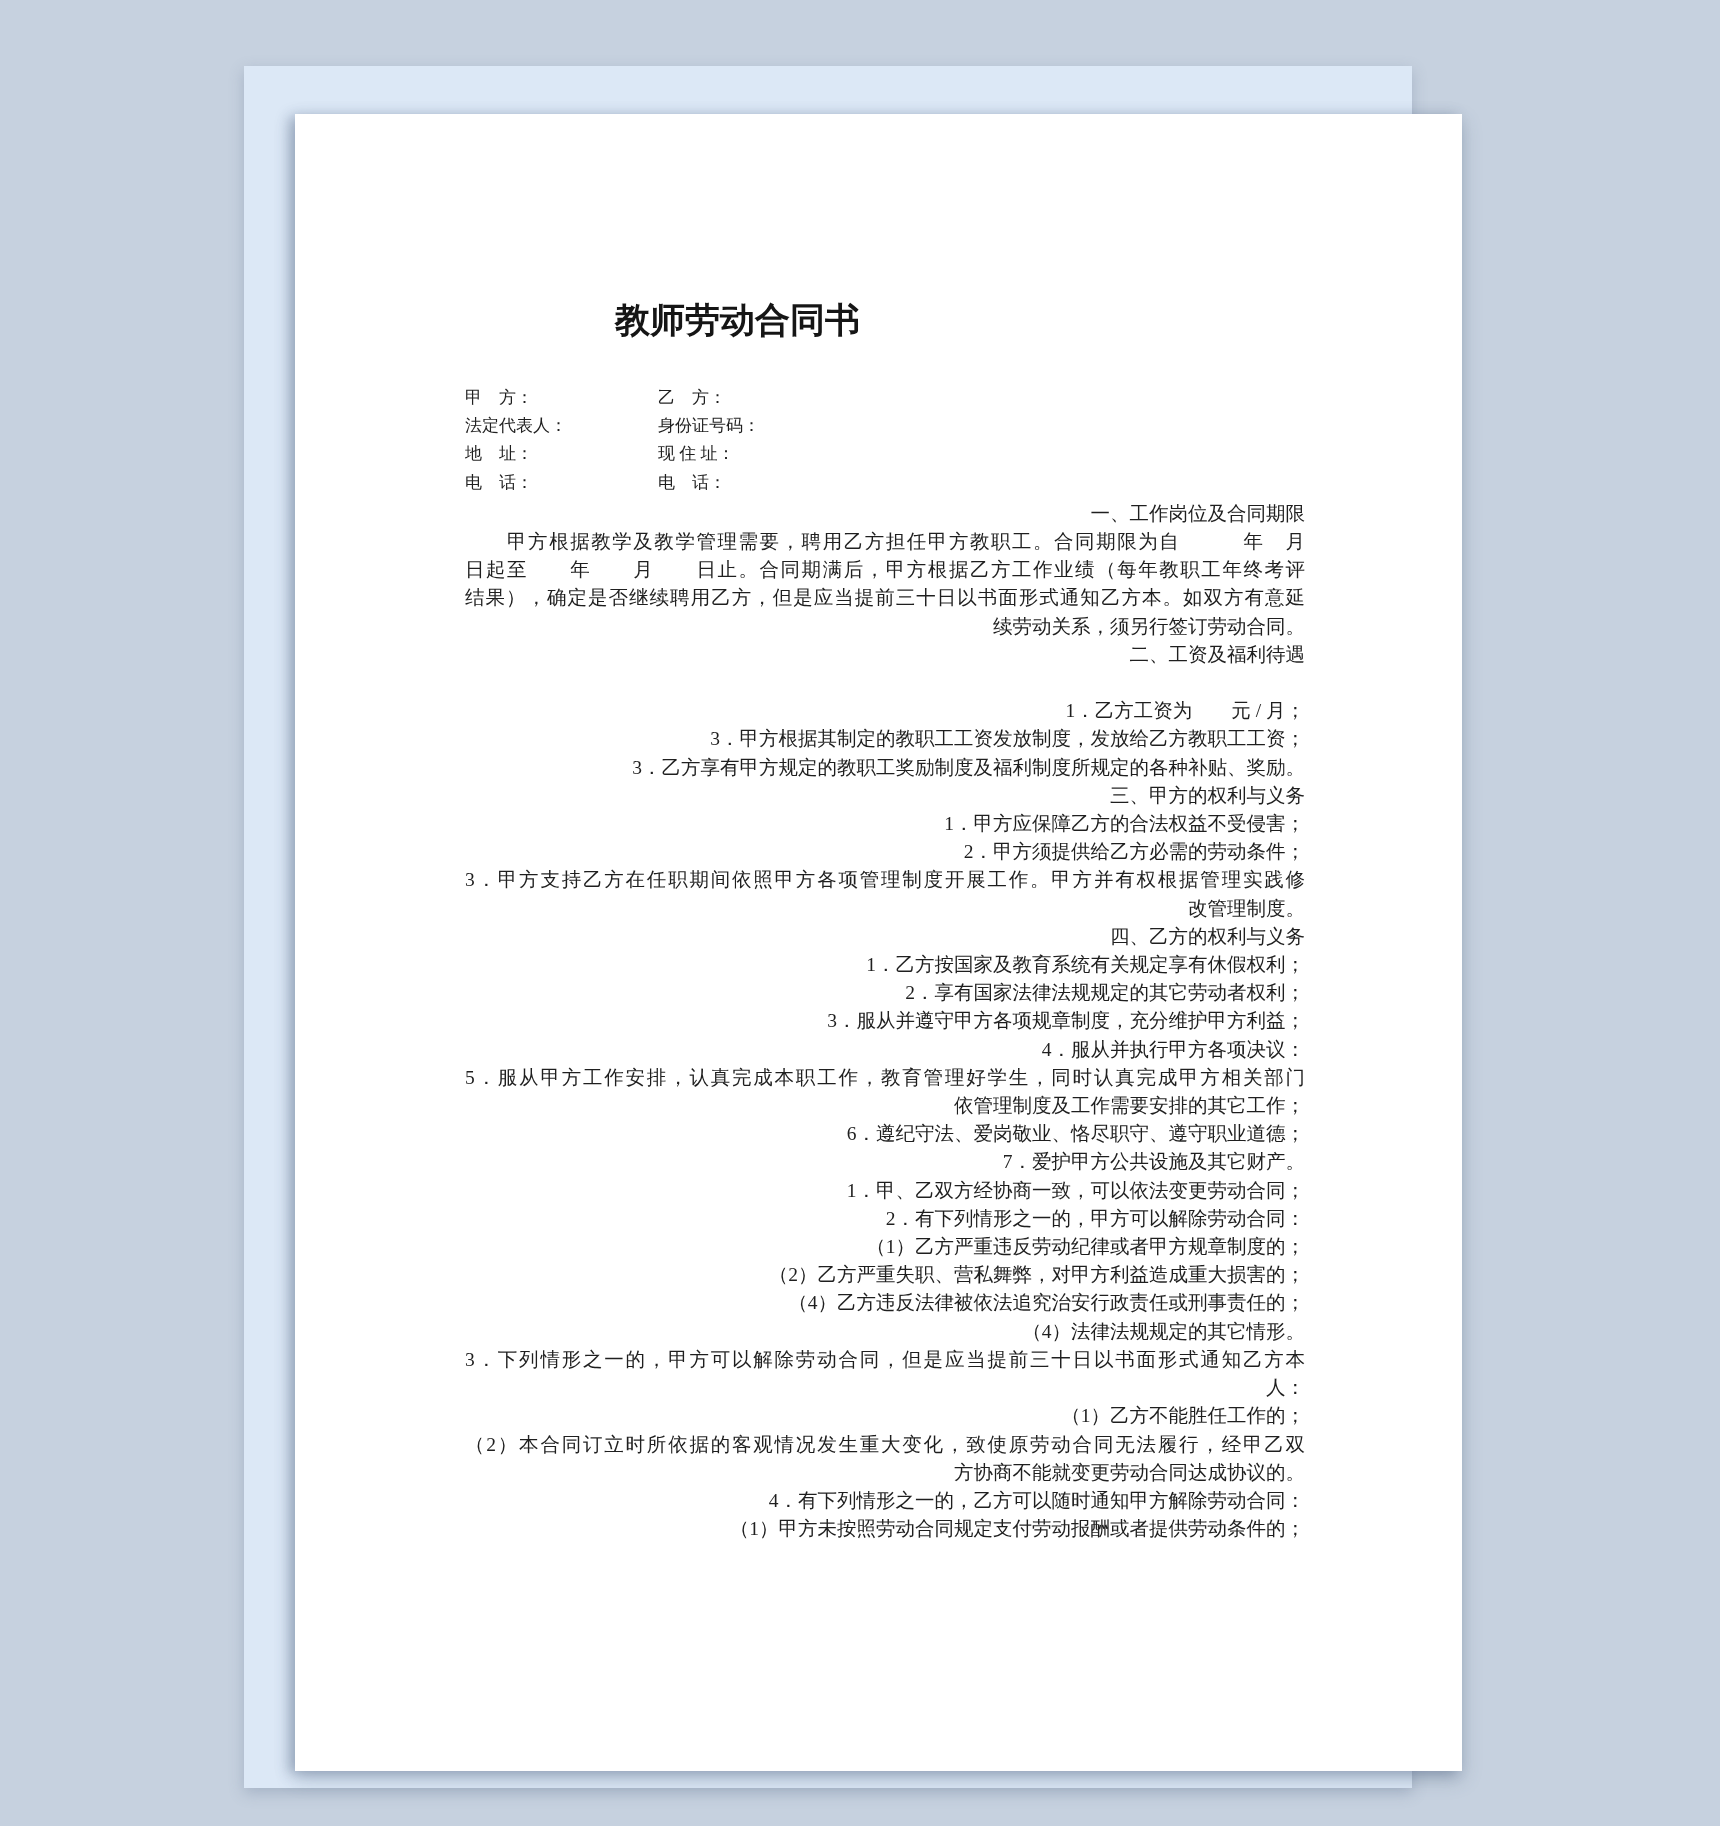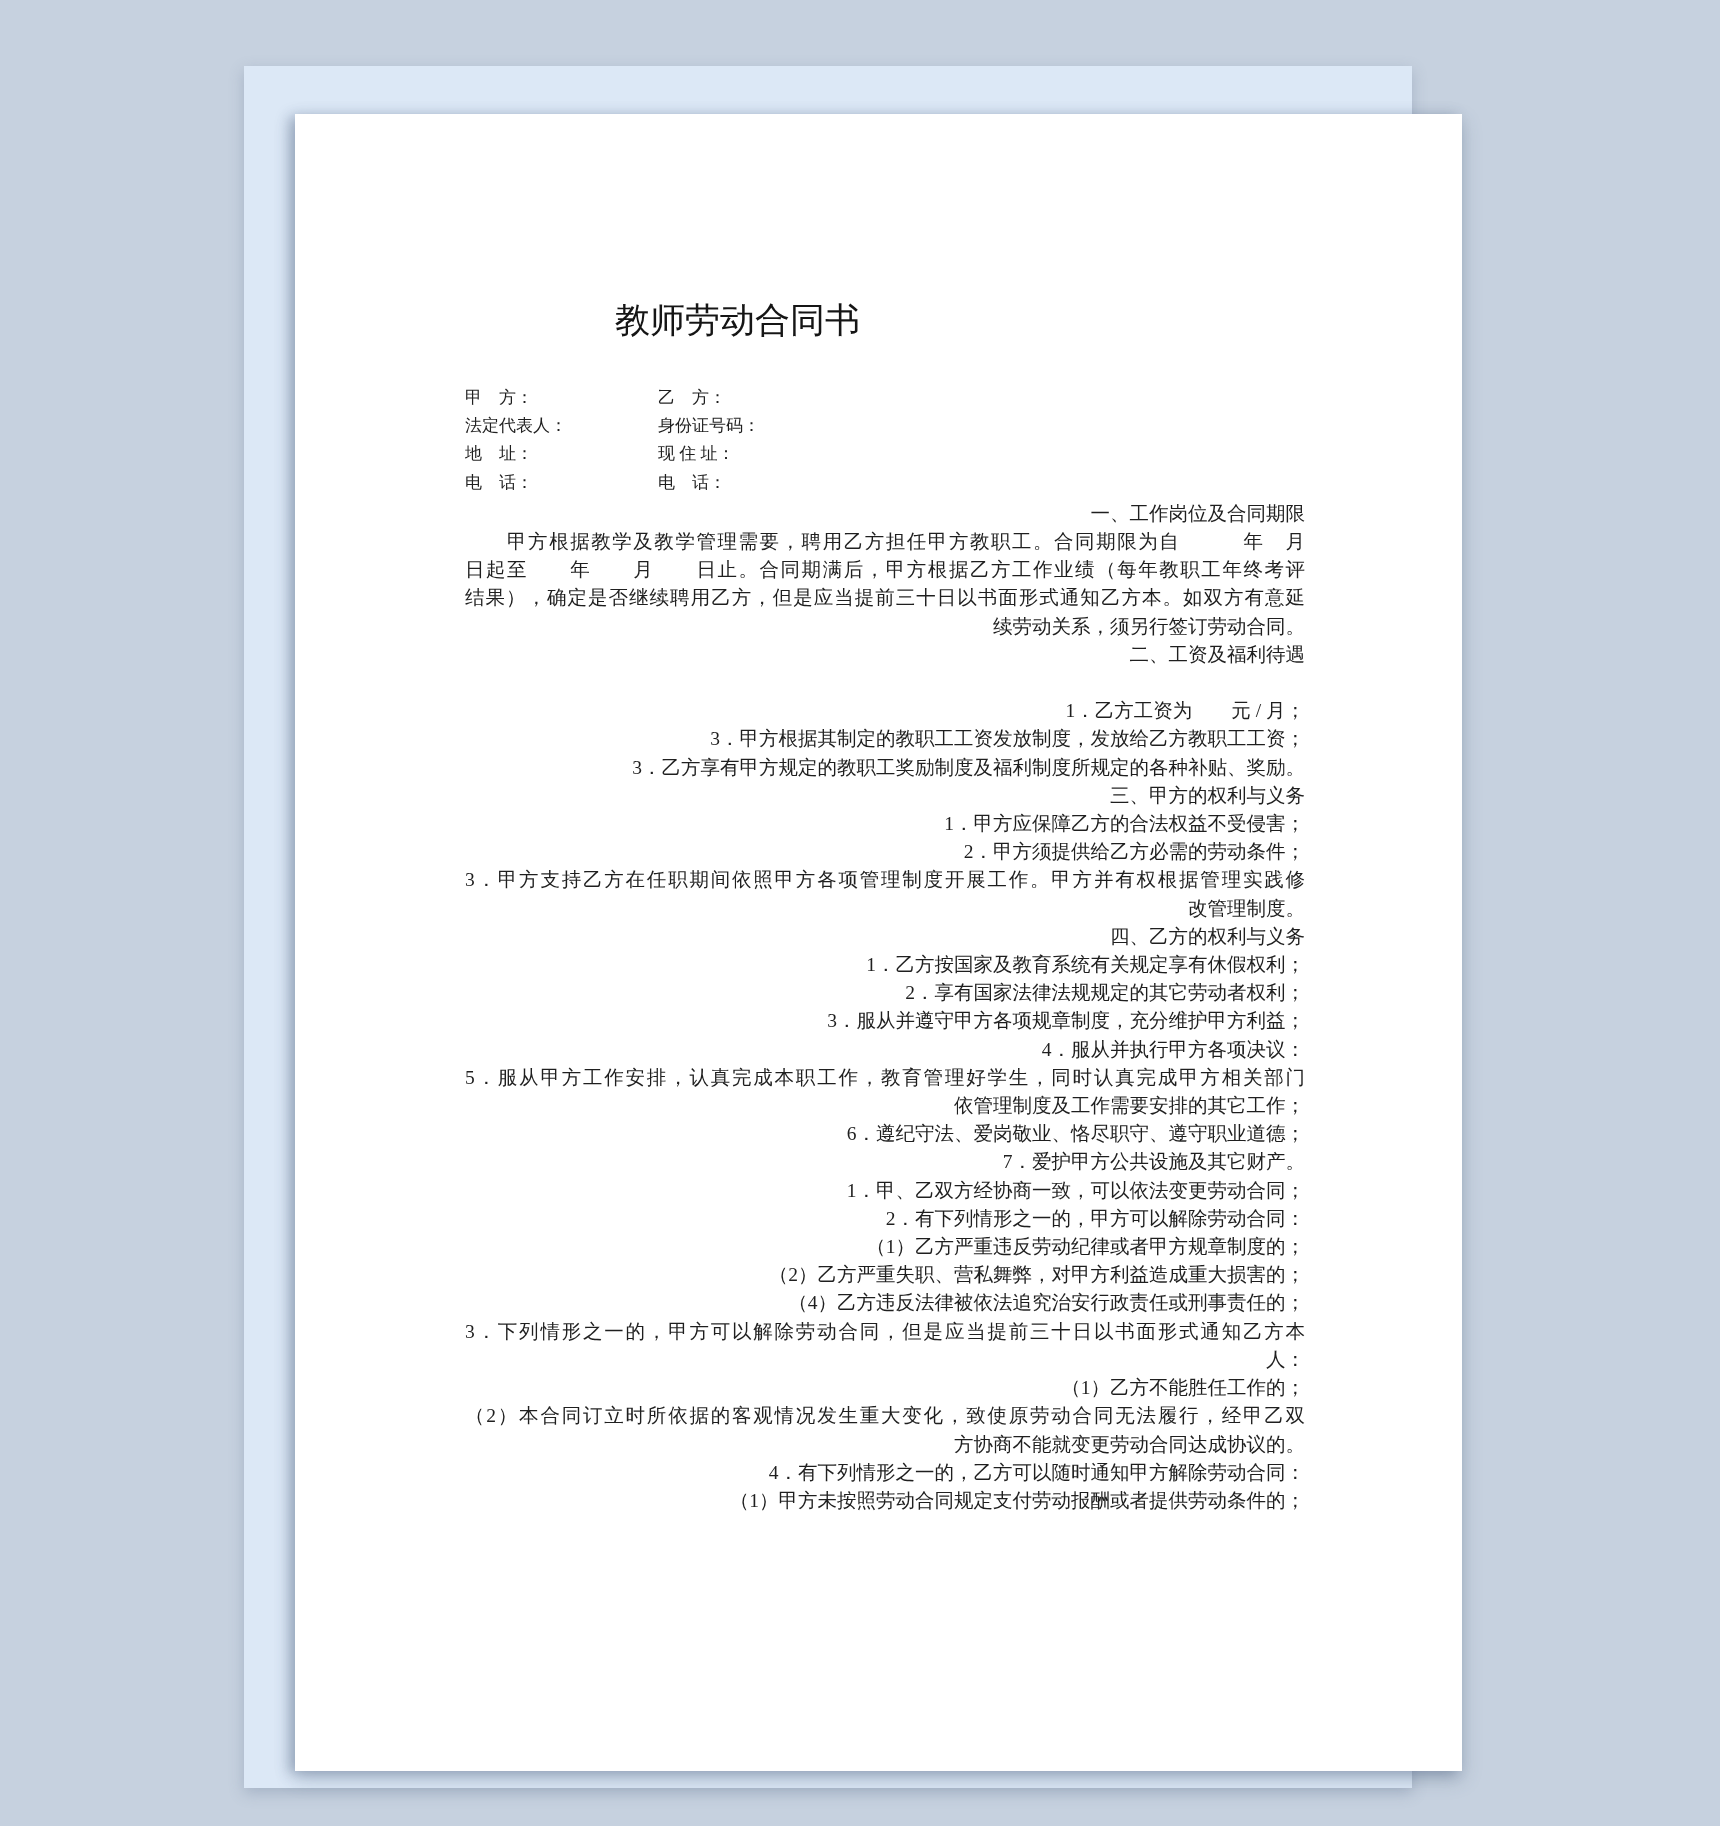--- a/index.html
+++ b/index.html
@@ -41,21 +41,21 @@
     padding: 0 157px 0 170px;
     color: #1f1f1f;
   }
 
   .doc-title {
     display: inline-block;
     margin-top: 186px;
     margin-left: 150px;
     font-size: 35px;
     line-height: 42px;
-    font-weight: 400;
+    font-weight: 700;
     color: #151515;
     white-space: nowrap;
   }
 
   .fields {
     margin-top: 42px;
   }
 
   .field-row {
     display: grid;
@@ -171,20 +171,21 @@
           <div class="bodyline">1．甲、乙双方经协商一致，可以依法变更劳动合同；</div>
 
           <div class="bodyline">2．有下列情形之一的，甲方可以解除劳动合同：</div>
 
           <div class="bodyline">（1）乙方严重违反劳动纪律或者甲方规章制度的；</div>
 
           <div class="bodyline">（2）乙方严重失职、营私舞弊，对甲方利益造成重大损害的；</div>
 
           <div class="bodyline">（4）乙方违反法律被依法追究治安行政责任或刑事责任的；</div>
 
+          <div class="bodyline">（4）法律法规规定的其它情形。</div>
 
           <div class="bodyline fill">3．下列情形之一的，甲方可以解除劳动合同，但是应当提前三十日以书面形式通知乙方本</div>
 
           <div class="bodyline">人：</div>
 
           <div class="bodyline">（1）乙方不能胜任工作的；</div>
 
           <div class="bodyline fill">（2）本合同订立时所依据的客观情况发生重大变化，致使原劳动合同无法履行，经甲乙双</div>
 
           <div class="bodyline">方协商不能就变更劳动合同达成协议的。</div>

